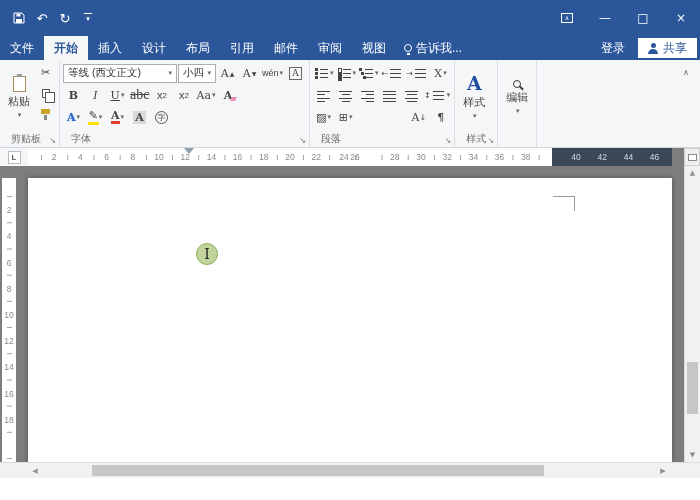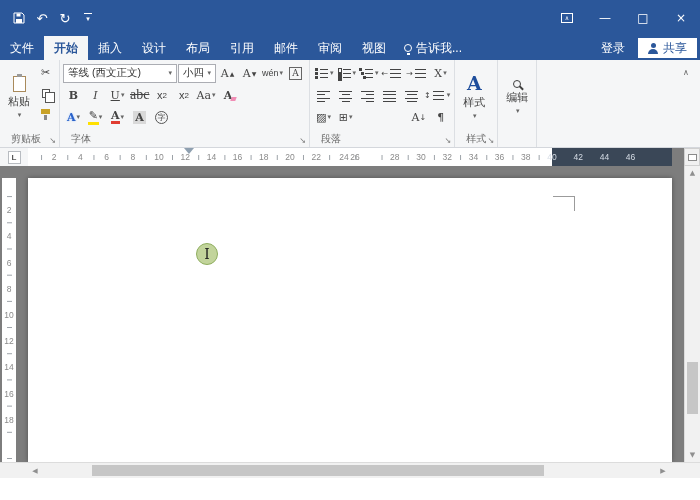--- a/index.html
+++ b/index.html
@@ -97,21 +97,21 @@
 
   
   .rulerrow{height:18px;background:var(--gray);display:flex;position:relative;}
   .rcorner{width:28px;background:var(--ribbon);display:flex;align-items:center;justify-content:center;}
   .tabsel{width:13px;height:13px;background:#fff;border:1px solid #b8bcc1;display:flex;align-items:center;justify-content:center;font-size:8px;color:#555;font-weight:bold;}
   .hruler{flex:1;position:relative;background:#fff;overflow:hidden;
     background-image:linear-gradient(90deg,#9aa0a6 0 1px,transparent 1px);
     background-size:26.2px 5px;background-repeat:repeat-x;background-position:13.1px 50%;}
   .rdark{position:absolute;top:0;bottom:0;right:0;background:var(--dark);}
   .rnum{position:absolute;top:50%;transform:translate(-50%,-50%);font-size:8.5px;color:#8a8a8a;z-index:1;}
-  .rnum.dark{color:#d5dce5;}
+  .rnum.dark{color:#d5dce5;margin-left:24px;}
   .fli{position:absolute;top:0;width:0;height:0;border:5px solid transparent;border-top:6px solid #8fa0b0;z-index:2;}
   .rgap{width:12px;background:var(--gray);}
   .rulbtn{width:16px;background:#f0f0f0;border:1px solid #d0d0d0;display:flex;align-items:center;justify-content:center;}
   .rulic{width:9px;height:7px;border:1px solid #8a8a8a;background:#fff;}
 
   
   .docrow{height:296px;display:flex;background:var(--gray);}
   .canvas{flex:1;position:relative;overflow:hidden;}
   .vruler{position:absolute;left:2px;top:12px;width:14px;bottom:0;background:#fff;
     background-image:linear-gradient(0deg,#9aa0a6 0 1px,transparent 1px);

